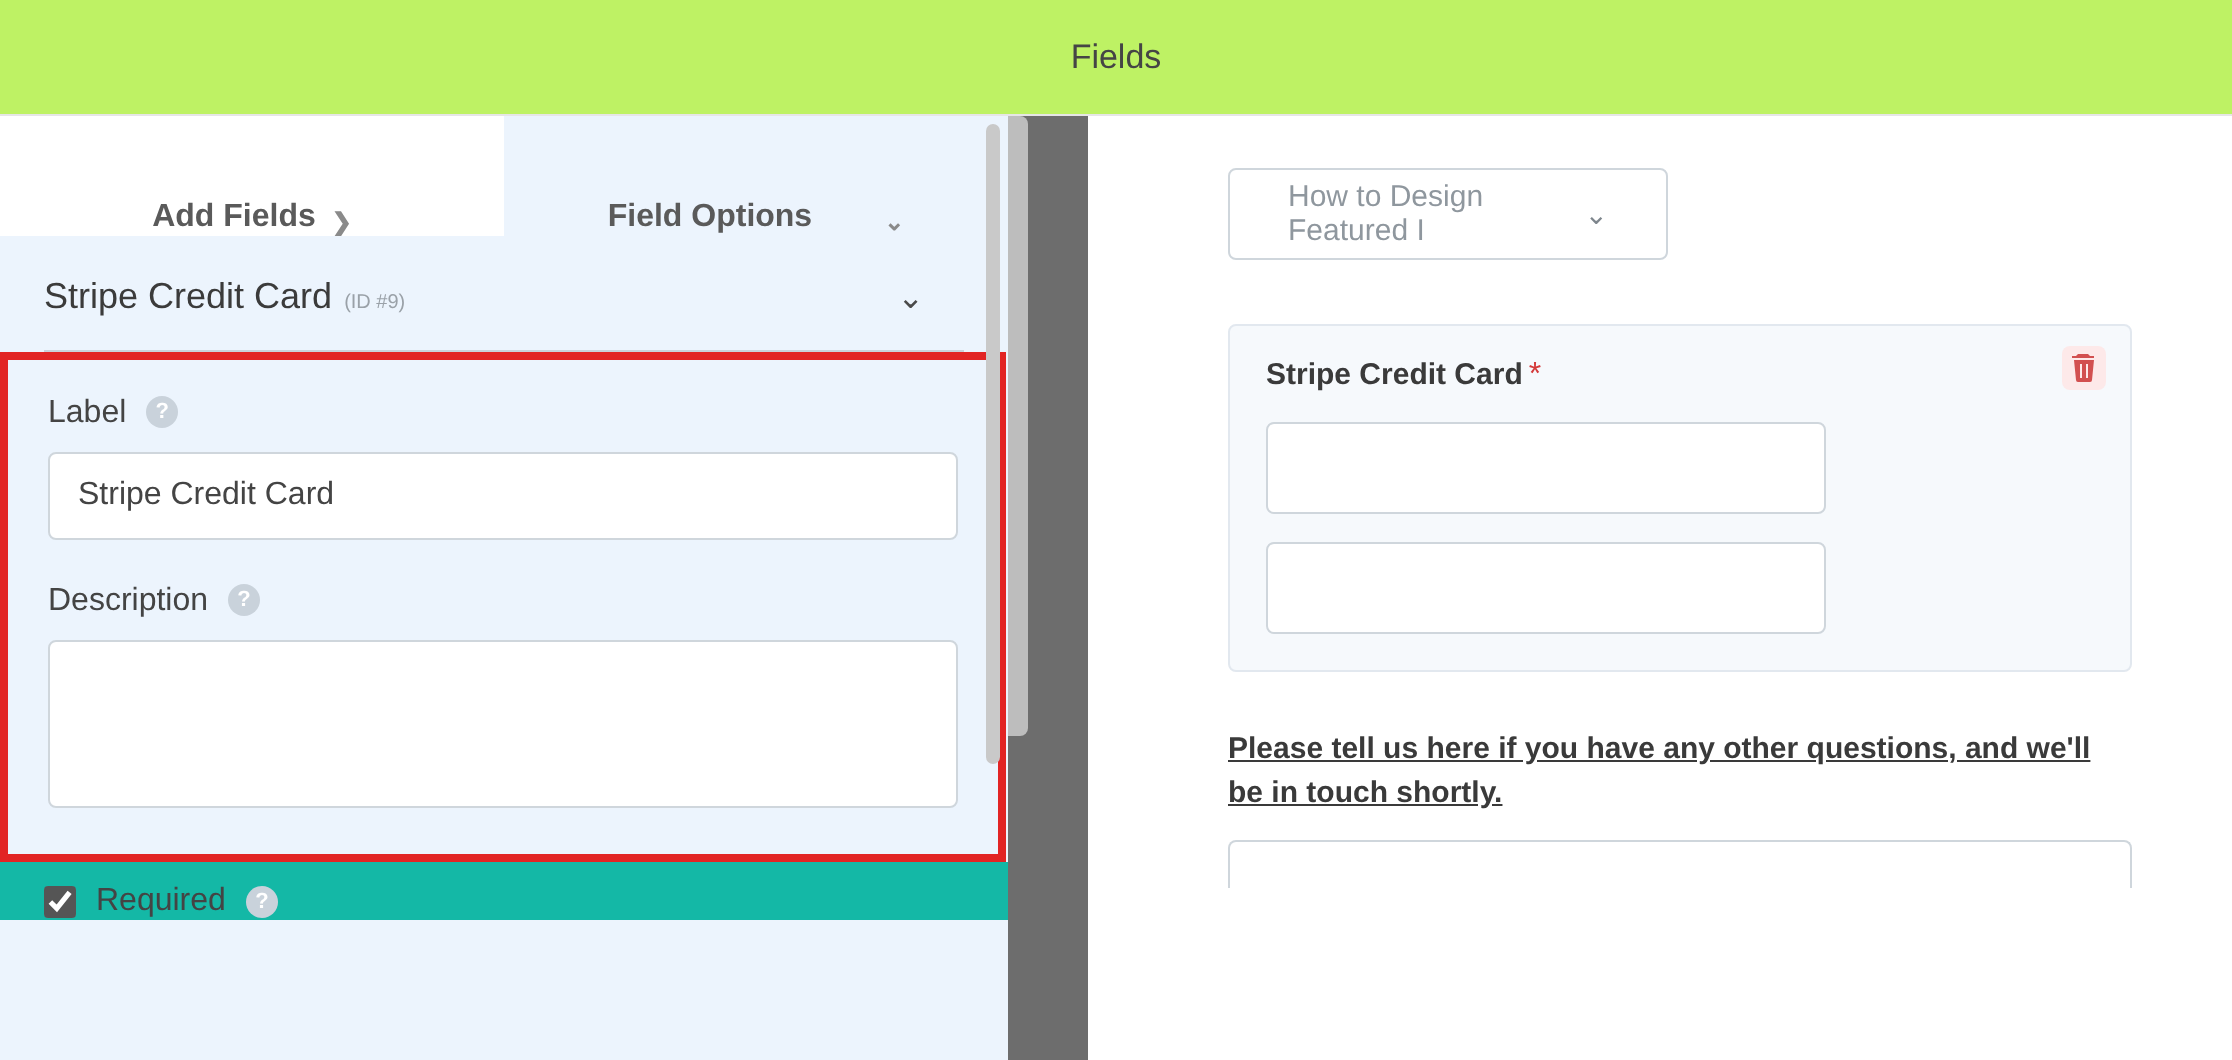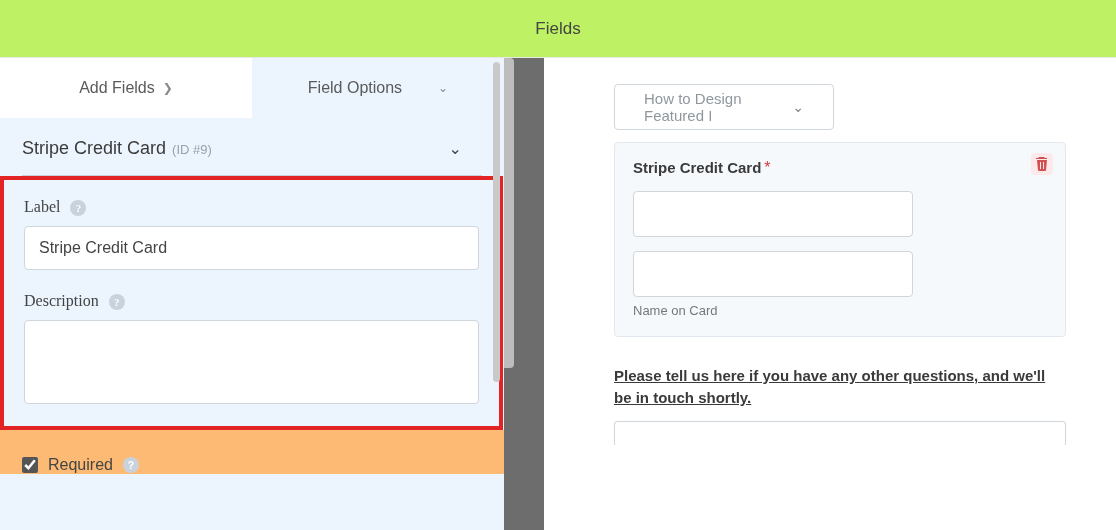--- a/index.html
+++ b/index.html
@@ -46,27 +46,28 @@
     background: #c9c9c9;
     border-radius: 4px;
   }
   .tabs {
     display: flex;
     height: 60px;
   }
   .tab {
     flex: 1;
     display: flex;
-    align-items: center;
+    align-items: flex-end;
     justify-content: center;
     gap: 8px;
     font-size: 16px;
     color: #5a5a5a;
     cursor: pointer;
     background: #fff;
+    font-weight: bold;
   }
   .tab.active {
     background: #ecf4fd;
     gap: 36px;
   }
   .tab .chev {
     font-size: 12px;
     color: #8a8a8a;
   }
   .panel {
@@ -84,45 +85,44 @@
     display: flex;
     align-items: baseline;
     gap: 6px;
   }
   .field-title {
     font-size: 18px;
     color: #3b3b3b;
     font-weight: 400;
   }
   .field-id {
-    font-size: 13px;
+    font-size: 10px;
     color: #9aa1a8;
   }
   .field-header .chev-down {
     font-size: 16px;
     color: #4a4a4a;
     padding-right: 20px;
     cursor: pointer;
   }
   .hr {
     height: 1px;
     background: #c9d2db;
     margin: 6px 22px 0 22px;
   }
   .highlight-box {
     border: 4px solid #e22424;
     margin: 0 1px 0 0;
     padding: 18px 20px 18px 20px;
   }
   .form-label-row {
     display: flex;
-    align-items: flex-end;
+    align-items: flex-start;
     gap: 10px;
     margin-bottom: 10px;
-    font-family: Liberation Serif, serif;
   }
   .form-label {
     font-size: 16px;
     color: #444;
   }
   .help-icon {
     width: 16px;
     height: 16px;
     border-radius: 50%;
     background: #c9d2db;
@@ -152,22 +152,22 @@
     background: #fff;
     padding: 10px 14px;
     font-size: 16px;
     resize: none;
   }
   .section-gap { height: 22px; }
   .required-row {
     display: flex;
     align-items: center;
     gap: 10px;
-    padding: 26px 22px 0 22px;
-    background: #fdba74;
+    padding: 11px 22px 0 22px;
+    background: #14b8a6;
   }
   .checkbox {
     width: 16px;
     height: 16px;
     accent-color: #555;
   }
   
   .divider {
     width: 40px;
     background: #6d6d6d;
@@ -216,21 +216,21 @@
     cursor: pointer;
   }
   .pv-select .chev-down {
     font-size: 14px;
     color: #7e868d;
   }
   .pv-block {
     border: 1px solid #e2e8ef;
     background: #f6f9fc;
     border-radius: 4px;
-    margin-top: 12px;
+    margin-top: 32px;
     padding: 16px 18px 18px 18px;
     position: relative;
   }
   .pv-block-title {
     font-size: 15px;
     font-weight: 600;
     color: #3a3a3a;
   }
   .req-star { color: #d43b3b; margin-left: 3px; }
   .pv-input {
@@ -352,21 +352,20 @@
         <div class="trash-icon">
           <svg viewBox="0 0 12 14">
               <path fill="#d25050" d="M1 3h10l-1 10a1 1 0 0 1-1 1H3a1 1 0 0 1-1-1L1 3zm3-3h4l1 1h2v1H0V1h2l1-1zM4 5v7h1V5H4zm3 0v7h1V5H7z"></path>
             </svg>
         </div>
         <span class="pv-block-title">Stripe Credit Card</span><span class="req-star">*</span>
 
         <div class="pv-input"></div>
 
         <div class="pv-input"></div>
-        <div class="pv-sublabel">Name on Card</div>
       </div>
 
       <div class="pv-question">Please tell us here if you have any other questions, and we'll be in touch shortly.</div>
       <div class="pv-textarea-preview"></div>
 
     </div>
   </div>
 
 </div>
 

